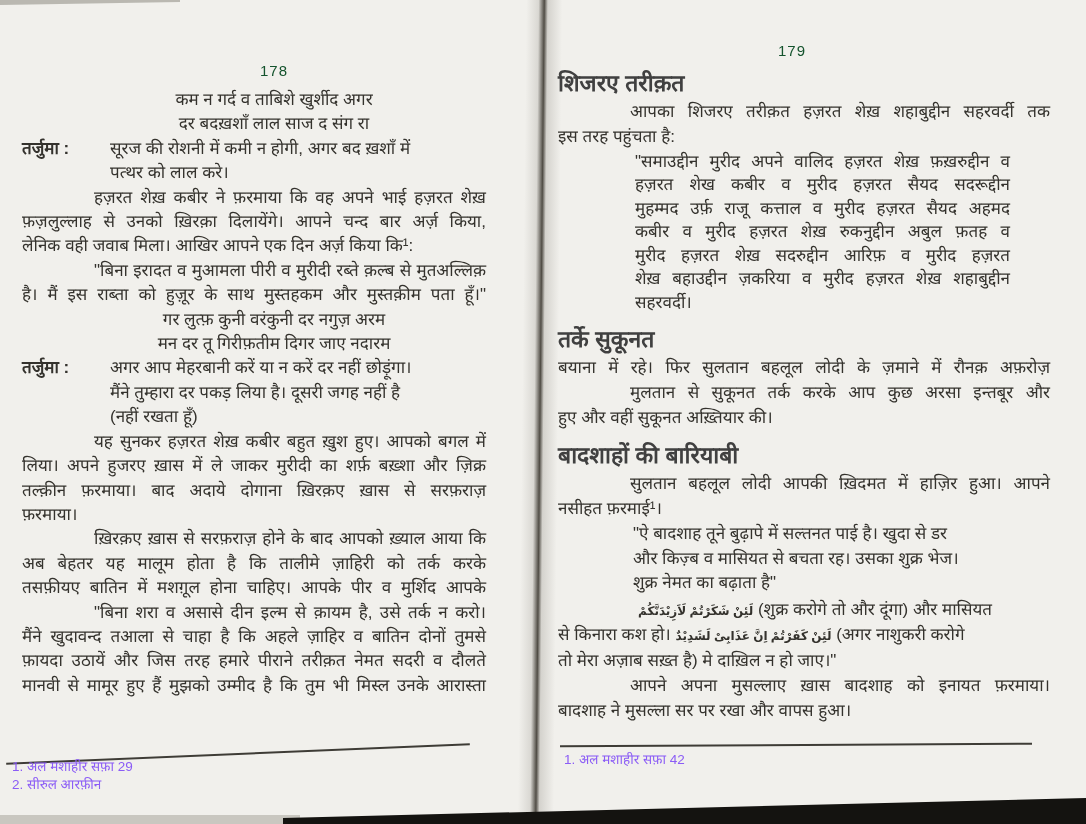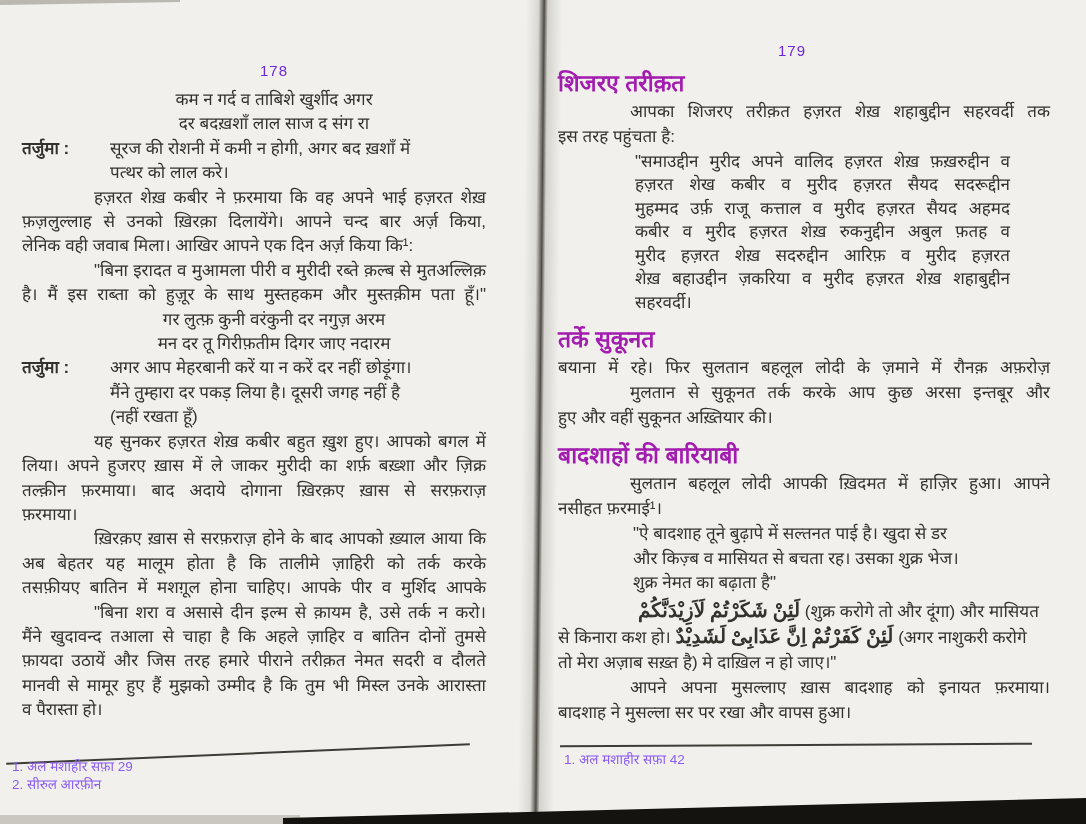--- a/index.html
+++ b/index.html
@@ -12,41 +12,41 @@
   }
   .gutter{
     position:absolute;left:522px;top:-6px;width:36px;height:840px;pointer-events:none;
     background:linear-gradient(90deg,rgba(0,0,0,0) 0%,rgba(110,105,95,0.18) 34%,rgba(58,54,46,0.88) 50%,rgba(110,105,95,0.22) 60%,rgba(0,0,0,0) 100%);
     transform:rotate(0.6deg);
   }
   .artifacts{position:absolute;left:0;top:0;pointer-events:none;}
   .page{position:absolute;}
   .page-left{left:6px;top:62px;width:464px;margin-left:16px;}
   .page-right{left:558px;top:42px;width:492px;}
-  .pg-num{font-size:15px;letter-spacing:1px;height:18px;line-height:18px;text-align:center;margin-bottom:8px;color:#6d28d9;}
+  .pg-num{font-size:15px;letter-spacing:1px;height:18px;line-height:18px;text-align:center;margin-bottom:8px;color:#14532d;}
   .page-left .pg-num{transform:translateX(20px);}
   .page-right .pg-num{transform:translateX(-12px);}
   .line{font-size:17px;line-height:24.4px;}
   .page-right .line{line-height:24.8px;}
   .just{text-align:justify;text-align-last:justify;}
   .center{text-align:center;padding-left:40px;}
   .indent{text-indent:72px;}
   .hang{position:relative;padding-left:88px;}
   .hang .tlabel{position:absolute;left:0;top:0;font-weight:bold;}
-  .heading{font-size:23px;font-weight:bold;line-height:30px;margin:8px 0 2px;color:#a21caf;}
+  .heading{font-size:23px;font-weight:bold;line-height:30px;margin:8px 0 2px;color:#404040;}
   .heading.h2{margin-top:10px;}
   .silsila{margin-left:77px;width:375px;}
   .silsila .line{line-height:23.5px;}
   .rquote{margin-left:75px;width:385px;}
   .rquote .line{line-height:24.5px;}
   .arline{font-size:17px;}
   .arline1{padding-left:80px;line-height:30px;margin-top:2px;}
   .arline2{line-height:29px;}
   .arline3{line-height:28px;}
-  .ar{font-size:20px;font-weight:600;unicode-bidi:isolate;direction:rtl;font-family:Liberation Serif, serif;}
+  .ar{font-size:12px;font-weight:600;unicode-bidi:isolate;direction:rtl;}
   .fn-rule{position:absolute;height:2px;background:#3e3c36;}
   .fn-rule-left{left:6px;top:753px;width:464px;transform:rotate(-2.4deg);}
   .fn-rule-right{left:560px;top:744px;width:472px;transform:rotate(-0.3deg);}
   .footnotes-left{position:absolute;left:12px;top:758px;}
   .footnotes-right{position:absolute;left:564px;top:751px;}
   .fn{font-size:13.5px;line-height:18px;color:#8b5cf6;}
 </style>
 </head>
 <body>
 
@@ -87,21 +87,20 @@
     <div class="line">फ़रमाया।</div>
 
     <div class="line indent just">ख़िरक़ए ख़ास से सरफ़राज़ होने के बाद आपको ख़्याल आया कि</div>
     <div class="line just">अब बेहतर यह मालूम होता है कि तालीमे ज़ाहिरी को तर्क करके</div>
     <div class="line just">तसफ़ीयए बातिन में मशग़ूल होना चाहिए। आपके पीर व मुर्शिद आपके</div>
 
     <div class="line indent just">"बिना शरा व असासे दीन इल्म से क़ायम है, उसे तर्क न करो।</div>
     <div class="line just">मैंने खुदावन्द तआला से चाहा है कि अहले ज़ाहिर व बातिन दोनों तुमसे</div>
     <div class="line just">फ़ायदा उठायें और जिस तरह हमारे पीराने तरीक़त नेमत सदरी व दौलते</div>
     <div class="line just">मानवी से मामूर हुए हैं मुझको उम्मीद है कि तुम भी मिस्ल उनके आरास्ता</div>
-    <div class="line">व पैरास्ता हो।</div>
   </div>
 
   <div class="fn-rule fn-rule-left"></div>
   <div class="footnotes-left">
     <div class="fn">1. अल मशाहीर सफ़ा 29</div>
     <div class="fn">2. सीरुल आरफ़ीन</div>
   </div>
 
   <div class="page page-right">
     <div class="pg-num">179</div>

